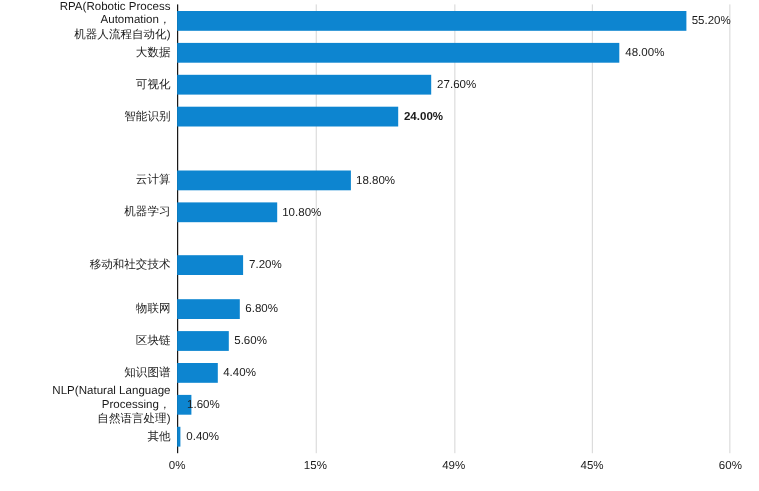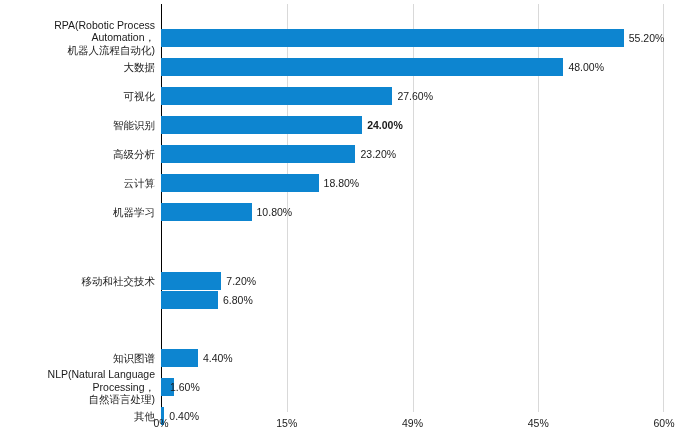--- a/index.html
+++ b/index.html
@@ -45,21 +45,20 @@
     background: #000000;
   }
 
   
   .rows {
     position: absolute;
     left: 0;
     top: 4px;
     width: 690px;
     height: 408px;
-    margin-top: 19px;
   }
   .row {
     position: absolute;
     left: 0;
     width: 690px;
     height: 29.14px;
     display: block;
   }
   .cat-label {
     position: absolute;
@@ -138,43 +137,44 @@
       <div class="row" style="top: 58.2857px; height: 29.1429px;">
         <div class="cat-label">可视化</div>
         <div class="bar" style="width: 231.38px; background: rgb(13, 133, 208);"></div>
         <div class="bar-value" style="left: 397.38px;">27.60%</div>
       </div>
       <div class="row" style="top: 87.4286px; height: 29.1429px;">
         <div class="cat-label">智能识别</div>
         <div class="bar" style="width: 201.2px; background: rgb(13, 133, 208);"></div>
         <div class="bar-value" style="left: 367.2px; font-weight: bold;">24.00%</div>
       </div>
-      <div class="row" style="top: 116.571px; height: 29.1429px;">
-        <div class="cat-label">高级分析</div>
-        <div class="bar" style="width: 194.493px; background: rgb(13, 133, 208);"></div>
-        <div class="bar-value" style="left: 360.493px;">23.20%</div>
-      </div>
       <div class="row" style="top: 145.714px; height: 29.1429px;">
         <div class="cat-label">云计算</div>
         <div class="bar" style="width: 157.607px; background: rgb(13, 133, 208);"></div>
         <div class="bar-value" style="left: 323.607px;">18.80%</div>
       </div>
       <div class="row" style="top: 174.857px; height: 29.1429px; text-decoration: underline;">
         <div class="cat-label">机器学习</div>
         <div class="bar" style="width: 90.54px; background: rgb(13, 133, 208);"></div>
         <div class="bar-value" style="left: 256.54px;">10.80%</div>
       </div>
-      <div class="row" style="top: 243px; height: 29.1429px;">
+      <div class="row" style="top: 222px; height: 29.1429px;">
         <div class="cat-label">移动和社交技术</div>
         <div class="bar" style="width: 60.36px; background: rgb(13, 133, 208);"></div>
         <div class="bar-value" style="left: 226.36px;">7.20%</div>
       </div>
       <div class="row" style="top: 262.286px; height: 29.1429px;">
+        <div class="cat-label">物联网</div>
         <div class="bar" style="width: 57.0067px; background: rgb(13, 133, 208);"></div>
         <div class="bar-value" style="left: 223.007px;">6.80%</div>
+      </div>
+      <div class="row" style="top: 291.429px; height: 29.1429px;">
+        <div class="cat-label">区块链</div>
+        <div class="bar" style="width: 46.9467px; background: rgb(13, 133, 208);"></div>
+        <div class="bar-value" style="left: 212.947px;">5.60%</div>
       </div>
       <div class="row" style="top: 320.571px; height: 29.1429px; padding-left: 44px;">
         <div class="cat-label">知识图谱</div>
         <div class="bar" style="width: 36.8867px; background: rgb(13, 133, 208);"></div>
         <div class="bar-value" style="left: 202.887px;">4.40%</div>
       </div>
       <div class="row" style="top: 349.714px; height: 29.1429px;">
         <div class="cat-label">NLP(Natural Language Processing，
 自然语言处理)</div>
         <div class="bar" style="width: 13.4133px; background: rgb(13, 133, 208);"></div>

